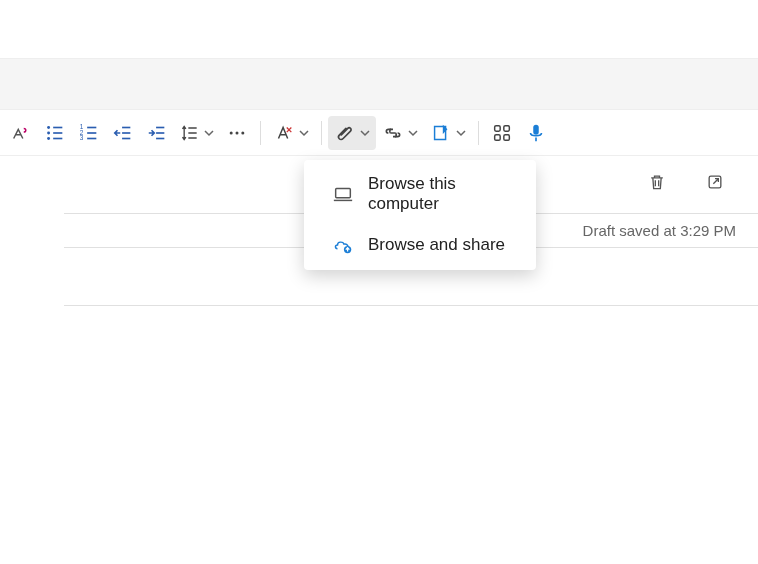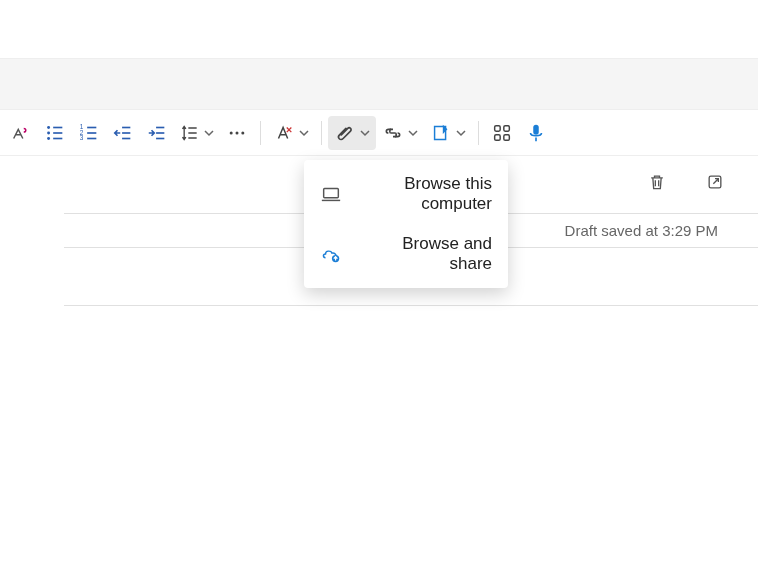--- a/index.html
+++ b/index.html
@@ -65,46 +65,45 @@
     color: #444;
     font-size: 17px;
   }
   .row.small { font-size: 15px; color: #666; }
   .status-row {
     height: 34px;
     border-bottom: 1px solid #e0e0e0;
     display: flex;
     align-items: center;
     justify-content: flex-end;
-    padding-right: 40px;
+    padding-right: 22px;
     margin-left: 64px;
     color: #666;
     font-size: 15px;
   }
   .icon-btn {
     display: inline-flex;
     align-items: center;
     justify-content: center;
     width: 30px; height: 30px;
     color: #555;
     cursor: pointer;
   }
 
   
   .menu {
     position: absolute;
     left: 304px;
     top: 160px;
-    width: 204px;
+    width: 232px;
     background: #fff;
     border-radius: 4px;
     box-shadow: 0 6px 18px rgba(0,0,0,0.18);
-    padding: 4px 0;
+    padding: 4px 12px;
     z-index: 10;
-    text-align: right;
   }
   .menu-item {
     display: flex;
     align-items: center;
     gap: 14px;
     padding: 10px 16px;
     font-size: 17px;
     color: #222;
     cursor: pointer;
   }

